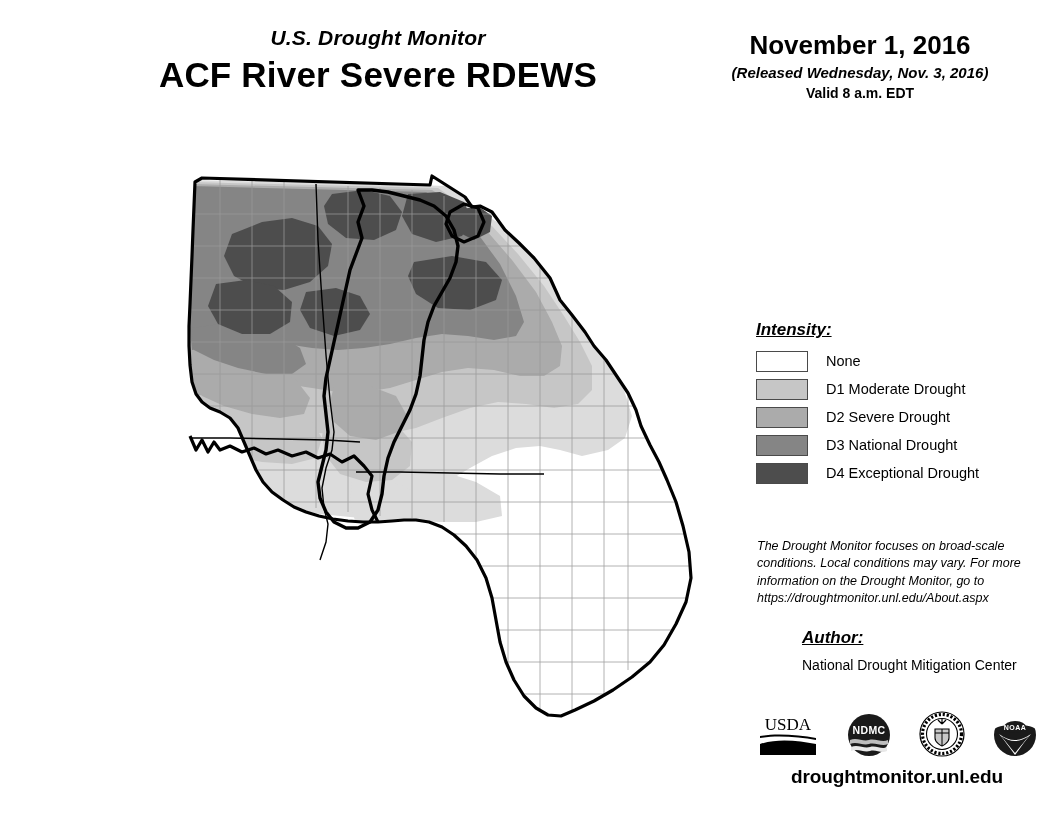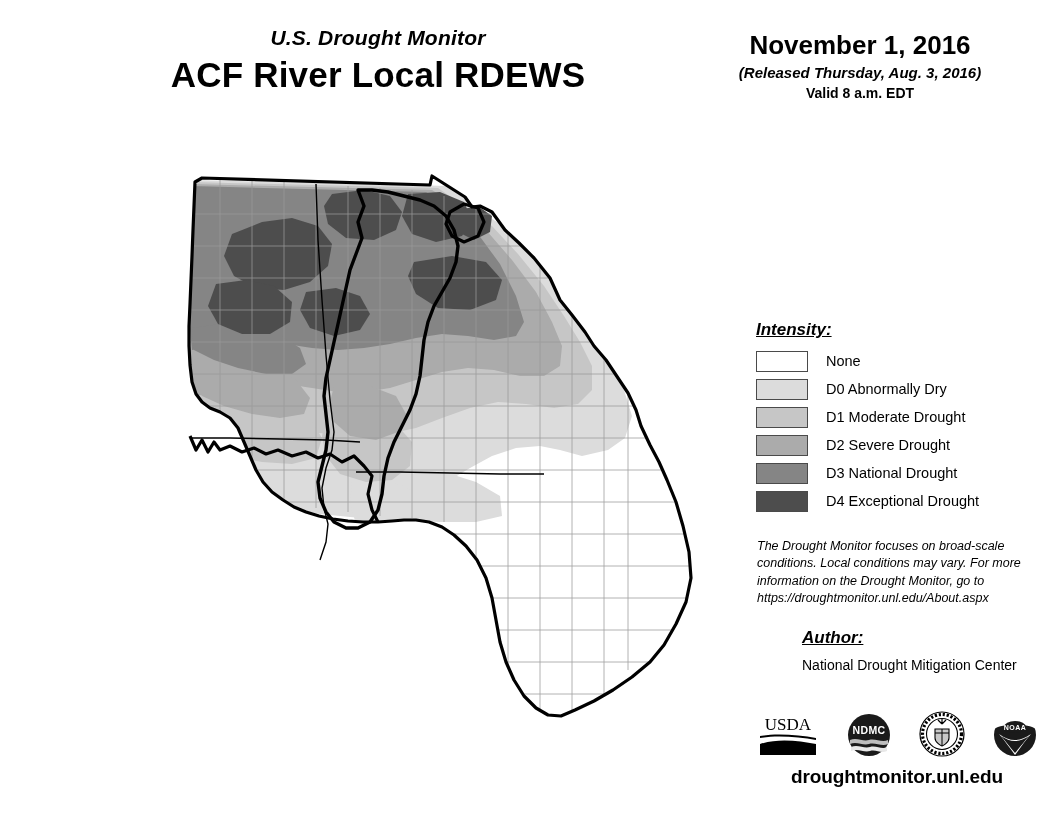--- a/index.html
+++ b/index.html
@@ -45,26 +45,26 @@
   .logo{flex:0 0 auto;}
 
   #site-url{position:absolute;left:756px;top:766px;width:282px;text-align:center;
             font-size:19px;font-weight:bold;letter-spacing:-.1px;}
 </style>
 </head>
 <body>
 
 <div id="header-left">
   <div id="dm-subtitle">U.S. Drought Monitor</div>
-  <div id="dm-title">ACF River Local RDEWS</div>
+  <div id="dm-title">ACF River Severe RDEWS</div>
 </div>
 
 <div id="header-right">
   <div id="dm-date">November 1, 2016</div>
-  <div id="dm-released">(Released Thursday, Aug. 3, 2016)</div>
+  <div id="dm-released">(Released Wednesday, Nov. 3, 2016)</div>
   <div id="dm-valid">Valid 8 a.m. EDT</div>
 </div>
 
 <div id="map-panel">
 <svg id="map-svg" width="620" height="650" viewBox="0 0 620 650" xmlns="http://www.w3.org/2000/svg">
   <defs>
 
     <clipPath id="clipLand">
       <path d="M75 32 L82 28 L310 35 L312 26 L345 47 L352 57 L360 56 L372 62 L385 80 L399 93
                L414 108 L430 128 L440 150 L452 165 L465 182 L474 196 L486 210 L496 225
@@ -203,24 +203,20 @@
 </div>
 
 <div id="legend">
   <div id="legend-heading">Intensity:</div>
 
   <div class="legend-row">
     <span class="legend-swatch" style="background:#ffffff"></span>
     <span class="legend-label">None</span>
   </div>
   <div class="legend-row">
-    <span class="legend-swatch" style="background:#dcdcdc"></span>
-    <span class="legend-label">D0 Abnormally Dry</span>
-  </div>
-  <div class="legend-row">
     <span class="legend-swatch" style="background:#c6c6c6"></span>
     <span class="legend-label">D1 Moderate Drought</span>
   </div>
   <div class="legend-row">
     <span class="legend-swatch" style="background:#ababab"></span>
     <span class="legend-label">D2 Severe Drought</span>
   </div>
   <div class="legend-row">
     <span class="legend-swatch" style="background:#858585"></span>
     <span class="legend-label">D3 National Drought</span>

